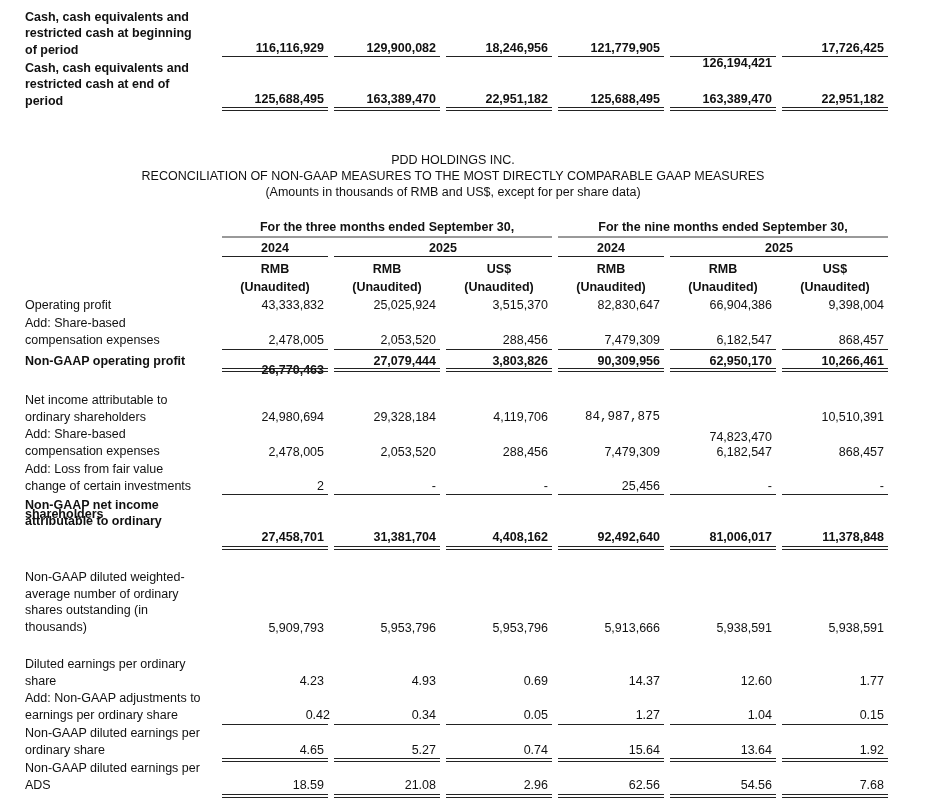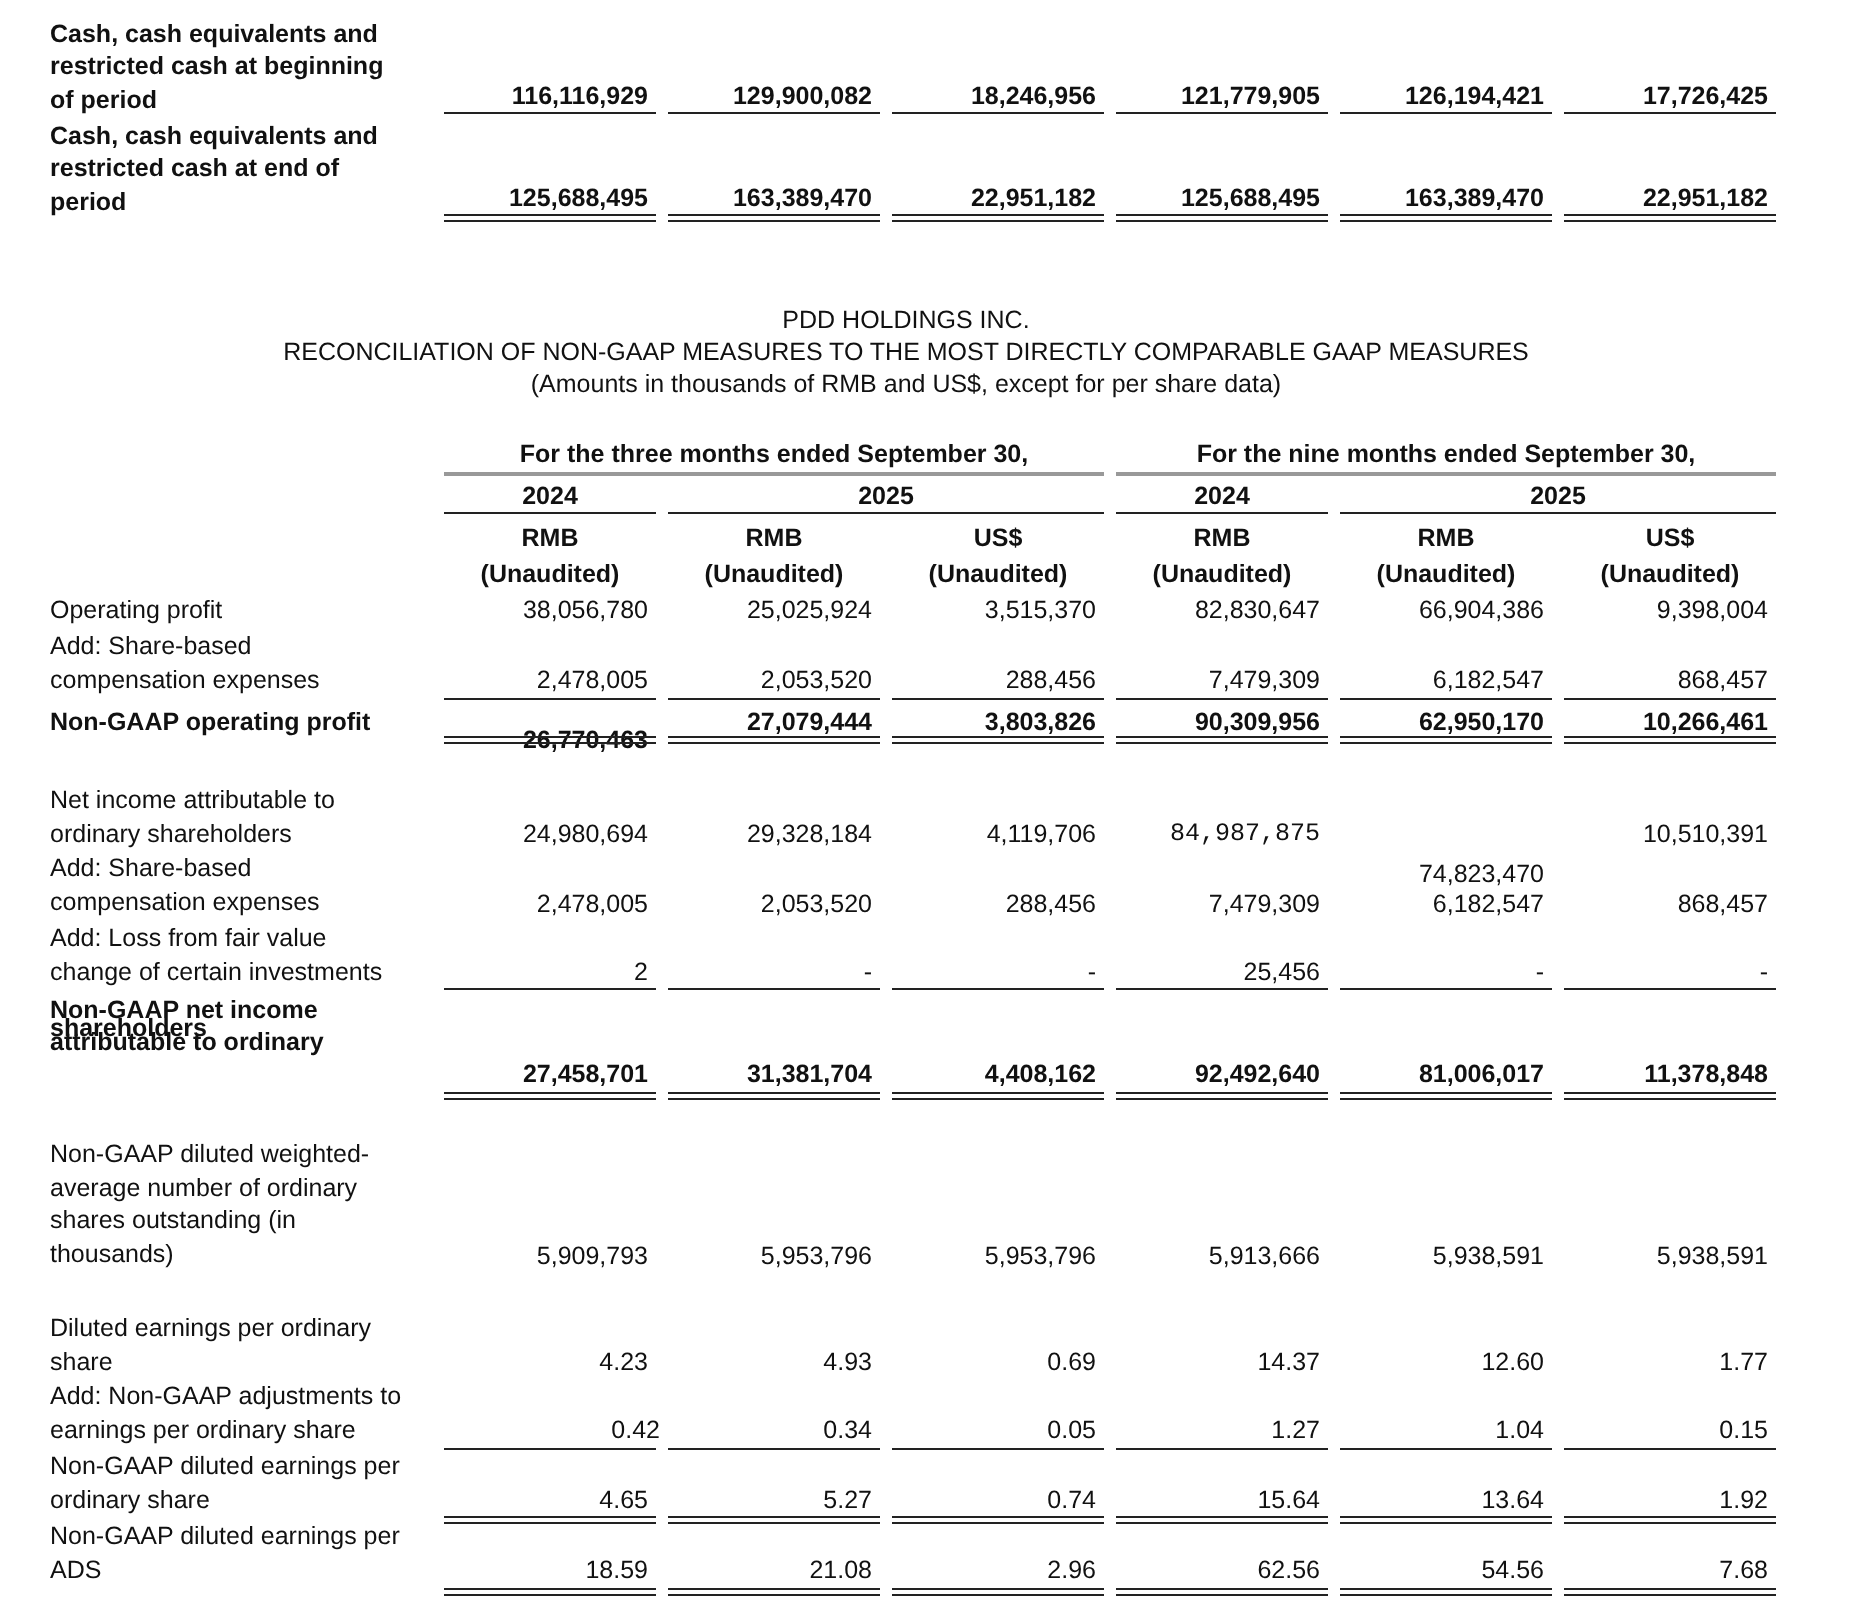--- a/index.html
+++ b/index.html
@@ -24,21 +24,21 @@
 <body>
 
 <div id="doc">
     <div class="lbl b" style="top: 8.5px;">Cash, cash equivalents and</div>
     <div class="lbl b" style="top: 25px;">restricted cash at beginning</div>
     <div class="lbl b" style="top: 41.5px;">of period</div>
     <div class="cell b" style="left: 222px; width: 102px; top: 40px;">116,116,929</div>
     <div class="cell b" style="left: 334px; width: 102px; top: 40px;">129,900,082</div>
     <div class="cell b" style="left: 446px; width: 102px; top: 40px;">18,246,956</div>
     <div class="cell b" style="left: 558px; width: 102px; top: 40px;">121,779,905</div>
-    <div class="cell b" style="left: 670px; width: 102px; top: 40px;">126,194,421</div>
+    <div class="cell b" style="left: 670px; width: 102px; top: 55px;">126,194,421</div>
     <div class="cell b" style="left: 782px; width: 102px; top: 40px;">17,726,425</div>
     <div class="line" style="left: 222px; width: 106px; top: 56px;"></div>
     <div class="line" style="left: 334px; width: 106px; top: 56px;"></div>
     <div class="line" style="left: 446px; width: 106px; top: 56px;"></div>
     <div class="line" style="left: 558px; width: 106px; top: 56px;"></div>
     <div class="line" style="left: 670px; width: 106px; top: 56px;"></div>
     <div class="line" style="left: 782px; width: 106px; top: 56px;"></div>
     <div class="lbl b" style="top: 59.5px;">Cash, cash equivalents and</div>
     <div class="lbl b" style="top: 76px;">restricted cash at end of</div>
     <div class="lbl b" style="top: 92.5px;">period</div>
@@ -75,21 +75,21 @@
     <div class="hdr" style="left: 334px; width: 106px; top: 279px;">(Unaudited)</div>
     <div class="hdr" style="left: 446px; width: 106px; top: 261px;">US$</div>
     <div class="hdr" style="left: 446px; width: 106px; top: 279px;">(Unaudited)</div>
     <div class="hdr" style="left: 558px; width: 106px; top: 261px;">RMB</div>
     <div class="hdr" style="left: 558px; width: 106px; top: 279px;">(Unaudited)</div>
     <div class="hdr" style="left: 670px; width: 106px; top: 261px;">RMB</div>
     <div class="hdr" style="left: 670px; width: 106px; top: 279px;">(Unaudited)</div>
     <div class="hdr" style="left: 782px; width: 106px; top: 261px;">US$</div>
     <div class="hdr" style="left: 782px; width: 106px; top: 279px;">(Unaudited)</div>
     <div class="lbl" style="top: 296.5px;">Operating profit</div>
-    <div class="cell" style="left: 222px; width: 102px; top: 297px;">38,056,780</div>
+    <div class="cell" style="left: 222px; width: 102px; top: 297px;">43,333,832</div>
     <div class="cell" style="left: 334px; width: 102px; top: 297px;">25,025,924</div>
     <div class="cell" style="left: 446px; width: 102px; top: 297px;">3,515,370</div>
     <div class="cell" style="left: 558px; width: 102px; top: 297px;">82,830,647</div>
     <div class="cell" style="left: 670px; width: 102px; top: 297px;">66,904,386</div>
     <div class="cell" style="left: 782px; width: 102px; top: 297px;">9,398,004</div>
     <div class="lbl" style="top: 315px;">Add: Share-based</div>
     <div class="lbl" style="top: 331.5px;">compensation expenses</div>
     <div class="cell" style="left: 222px; width: 102px; top: 332px;">2,478,005</div>
     <div class="cell" style="left: 334px; width: 102px; top: 332px;">2,053,520</div>
     <div class="cell" style="left: 446px; width: 102px; top: 332px;">288,456</div>

